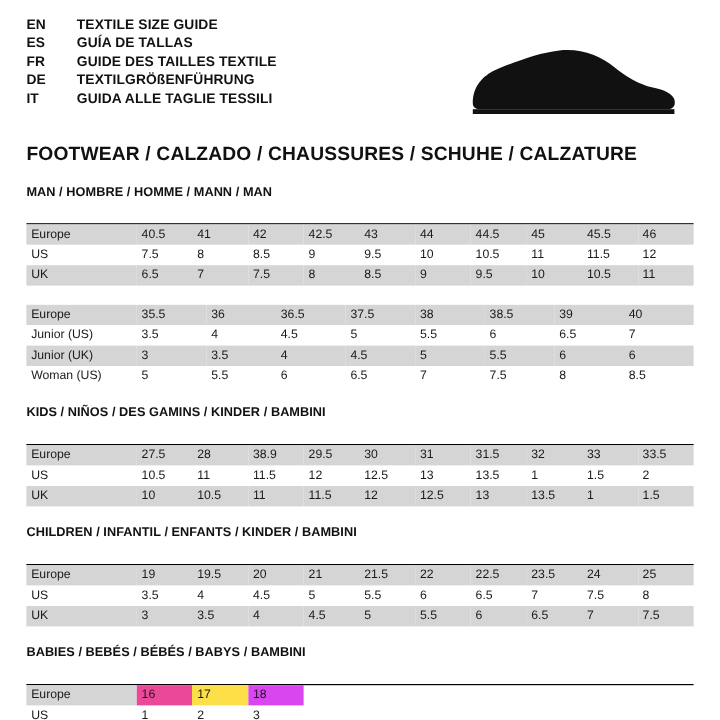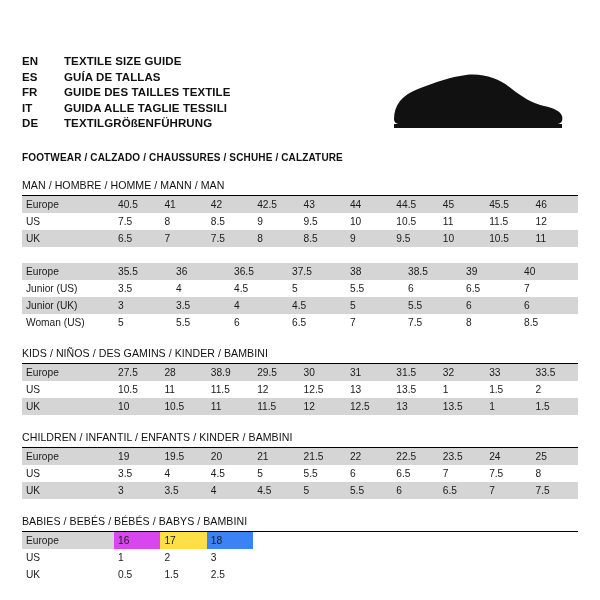--- a/index.html
+++ b/index.html
@@ -18,23 +18,22 @@
     position: relative;
     width: 600px;
     height: 600px;
     box-sizing: border-box;
     padding: 14px 22px 0 22px;
   }
 
   
   .header {
     display: flex;
-    align-items: center;
+    align-items: flex-start;
     justify-content: space-between;
-    margin-top: 33px;
   }
   .lang-block {
     display: table;
     border-collapse: collapse;
   }
   .lang-row {
     display: table-row;
   }
   .lang-code, .lang-text {
     display: table-cell;
@@ -49,34 +48,34 @@
     width: 22px;
   }
 
   .shoe-art {
     margin-top: 18px;
     margin-right: 10px;
   }
 
   .footwear-title {
     margin-top: 13px;
-    font-size: 10px;
+    font-size: 16px;
     font-weight: bold;
     letter-spacing: 0.15px;
   }
 
   
   .section {
     margin-top: 16px;
   }
   .section-title {
     font-size: 10.6px;
-    font-weight: normal;
+    font-weight: bold;
     letter-spacing: 0.05px;
-    padding-bottom: 4px;
+    padding-bottom: 20px;
     border-bottom: 1px solid #000000;
     margin-bottom: 0;
   }
   table.sizes {
     border-collapse: collapse;
     width: 100%;
     table-layout: fixed;
     font-size: 10.2px;
   }
   table.sizes td {
@@ -115,26 +114,26 @@
       </div>
       <div class="lang-row">
         <span class="lang-code">ES</span>
         <span class="lang-text">GUÍA DE TALLAS</span>
       </div>
       <div class="lang-row">
         <span class="lang-code">FR</span>
         <span class="lang-text">GUIDE DES TAILLES TEXTILE</span>
       </div>
       <div class="lang-row">
+        <span class="lang-code">DE</span>
+        <span class="lang-text">TEXTILGRÖßENFÜHRUNG</span>
+      </div>
+      <div class="lang-row">
         <span class="lang-code">IT</span>
         <span class="lang-text">GUIDA ALLE TAGLIE TESSILI</span>
-      </div>
-      <div class="lang-row">
-        <span class="lang-code">DE</span>
-        <span class="lang-text">TEXTILGRÖßENFÜHRUNG</span>
       </div>
     </div>
 
     <div class="shoe-art">
       <svg width="180" height="70" viewBox="0 0 180 70" aria-hidden="true">
         <path d="M6 54 C6 40 14 30 30 24 C48 17 62 12 78 10
                  C96 8 112 14 124 24 C134 32 144 38 156 41
                  C166 43 172 46 174 51 C175 55 174 58 170 59
                  L12 59 C8 59 6 57 6 54 Z" fill="#111111"></path>
         <rect x="6" y="59" width="168" height="4" fill="#111111"></rect>
@@ -335,23 +334,23 @@
     </tbody>
       </table>
   </div>
 
   <div class="section">
     <div class="section-title">BABIES / BEBÉS / BÉBÉS / BABYS / BAMBINI</div>
     <table class="sizes babies">
       <tbody>
           <tr>
         <td class="label" style="background:#d5d5d5">Europe</td>
-        <td style="background:#d946ef">16</td>
+        <td style="background:#ec4899">16</td>
         <td style="background:#fde047">17</td>
-        <td style="background:#3b82f6">18</td>
+        <td style="background:#d946ef">18</td>
         <td></td>
         <td></td>
         <td></td>
         <td></td>
         <td></td>
         <td></td>
         <td></td>
       </tr>
       <tr class="plain">
         <td class="label">US</td>

